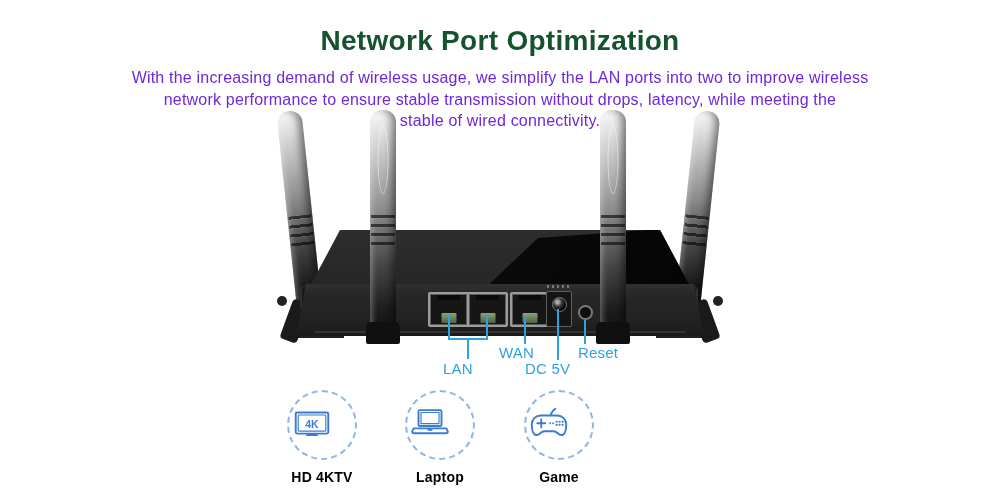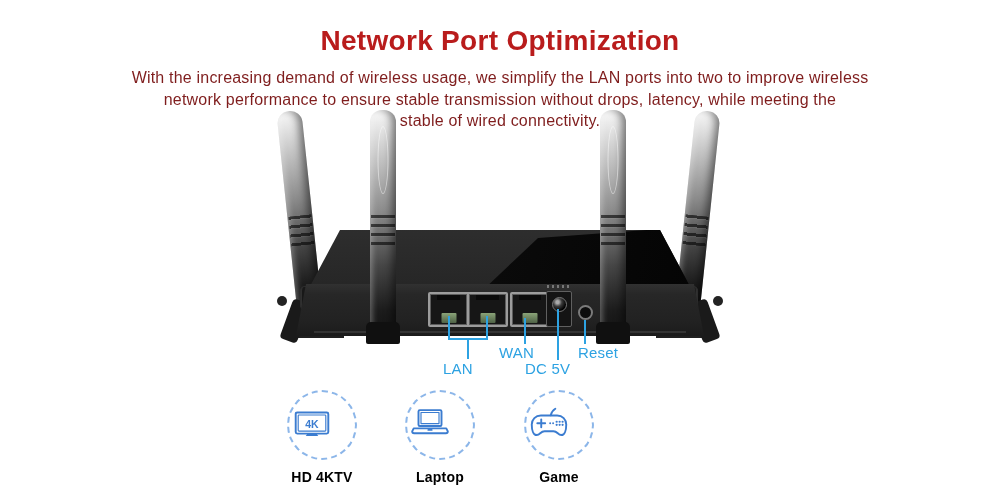--- a/index.html
+++ b/index.html
@@ -3,25 +3,25 @@
 <meta charset="utf-8">
 <style>
   html,body{margin:0;padding:0;background:#fff;}
   .canvas{
     position:relative;width:1000px;height:494px;background:#ffffff;overflow:hidden;
     font-family:"Liberation Sans", sans-serif;
   }
   
   .title{
     position:absolute;top:25px;left:0;width:100%;margin:0;text-align:center;
-    font-size:28px;font-weight:700;color:#b91c1c;letter-spacing:.3px;
+    font-size:28px;font-weight:700;color:#14532d;letter-spacing:.3px;
   }
   .subtitle{
     position:absolute;top:67px;left:0;width:100%;text-align:center;
-    font-size:16px;line-height:21.5px;color:#7f1d1d;letter-spacing:.2px;
+    font-size:16px;line-height:21.5px;color:#6d28d9;letter-spacing:.2px;
   }
   
   .router{position:absolute;left:0;top:0;width:1000px;height:494px;}
   .ant{
     position:absolute;z-index:1;border-radius:12px 12px 5px 5px;
     background:linear-gradient(to bottom,#ffffff 0%,#ececec 5%,#c2c2c2 22%,#8a8a8a 45%,#474747 68%,#1c1c1c 88%,#121212 100%);
     box-shadow:inset 4px 0 6px -2px rgba(255,255,255,.35), inset -6px 0 8px -2px rgba(0,0,0,.5);
   }
   .ant::after{ 
     content:'';position:absolute;left:1px;right:1px;top:105px;height:30px;

